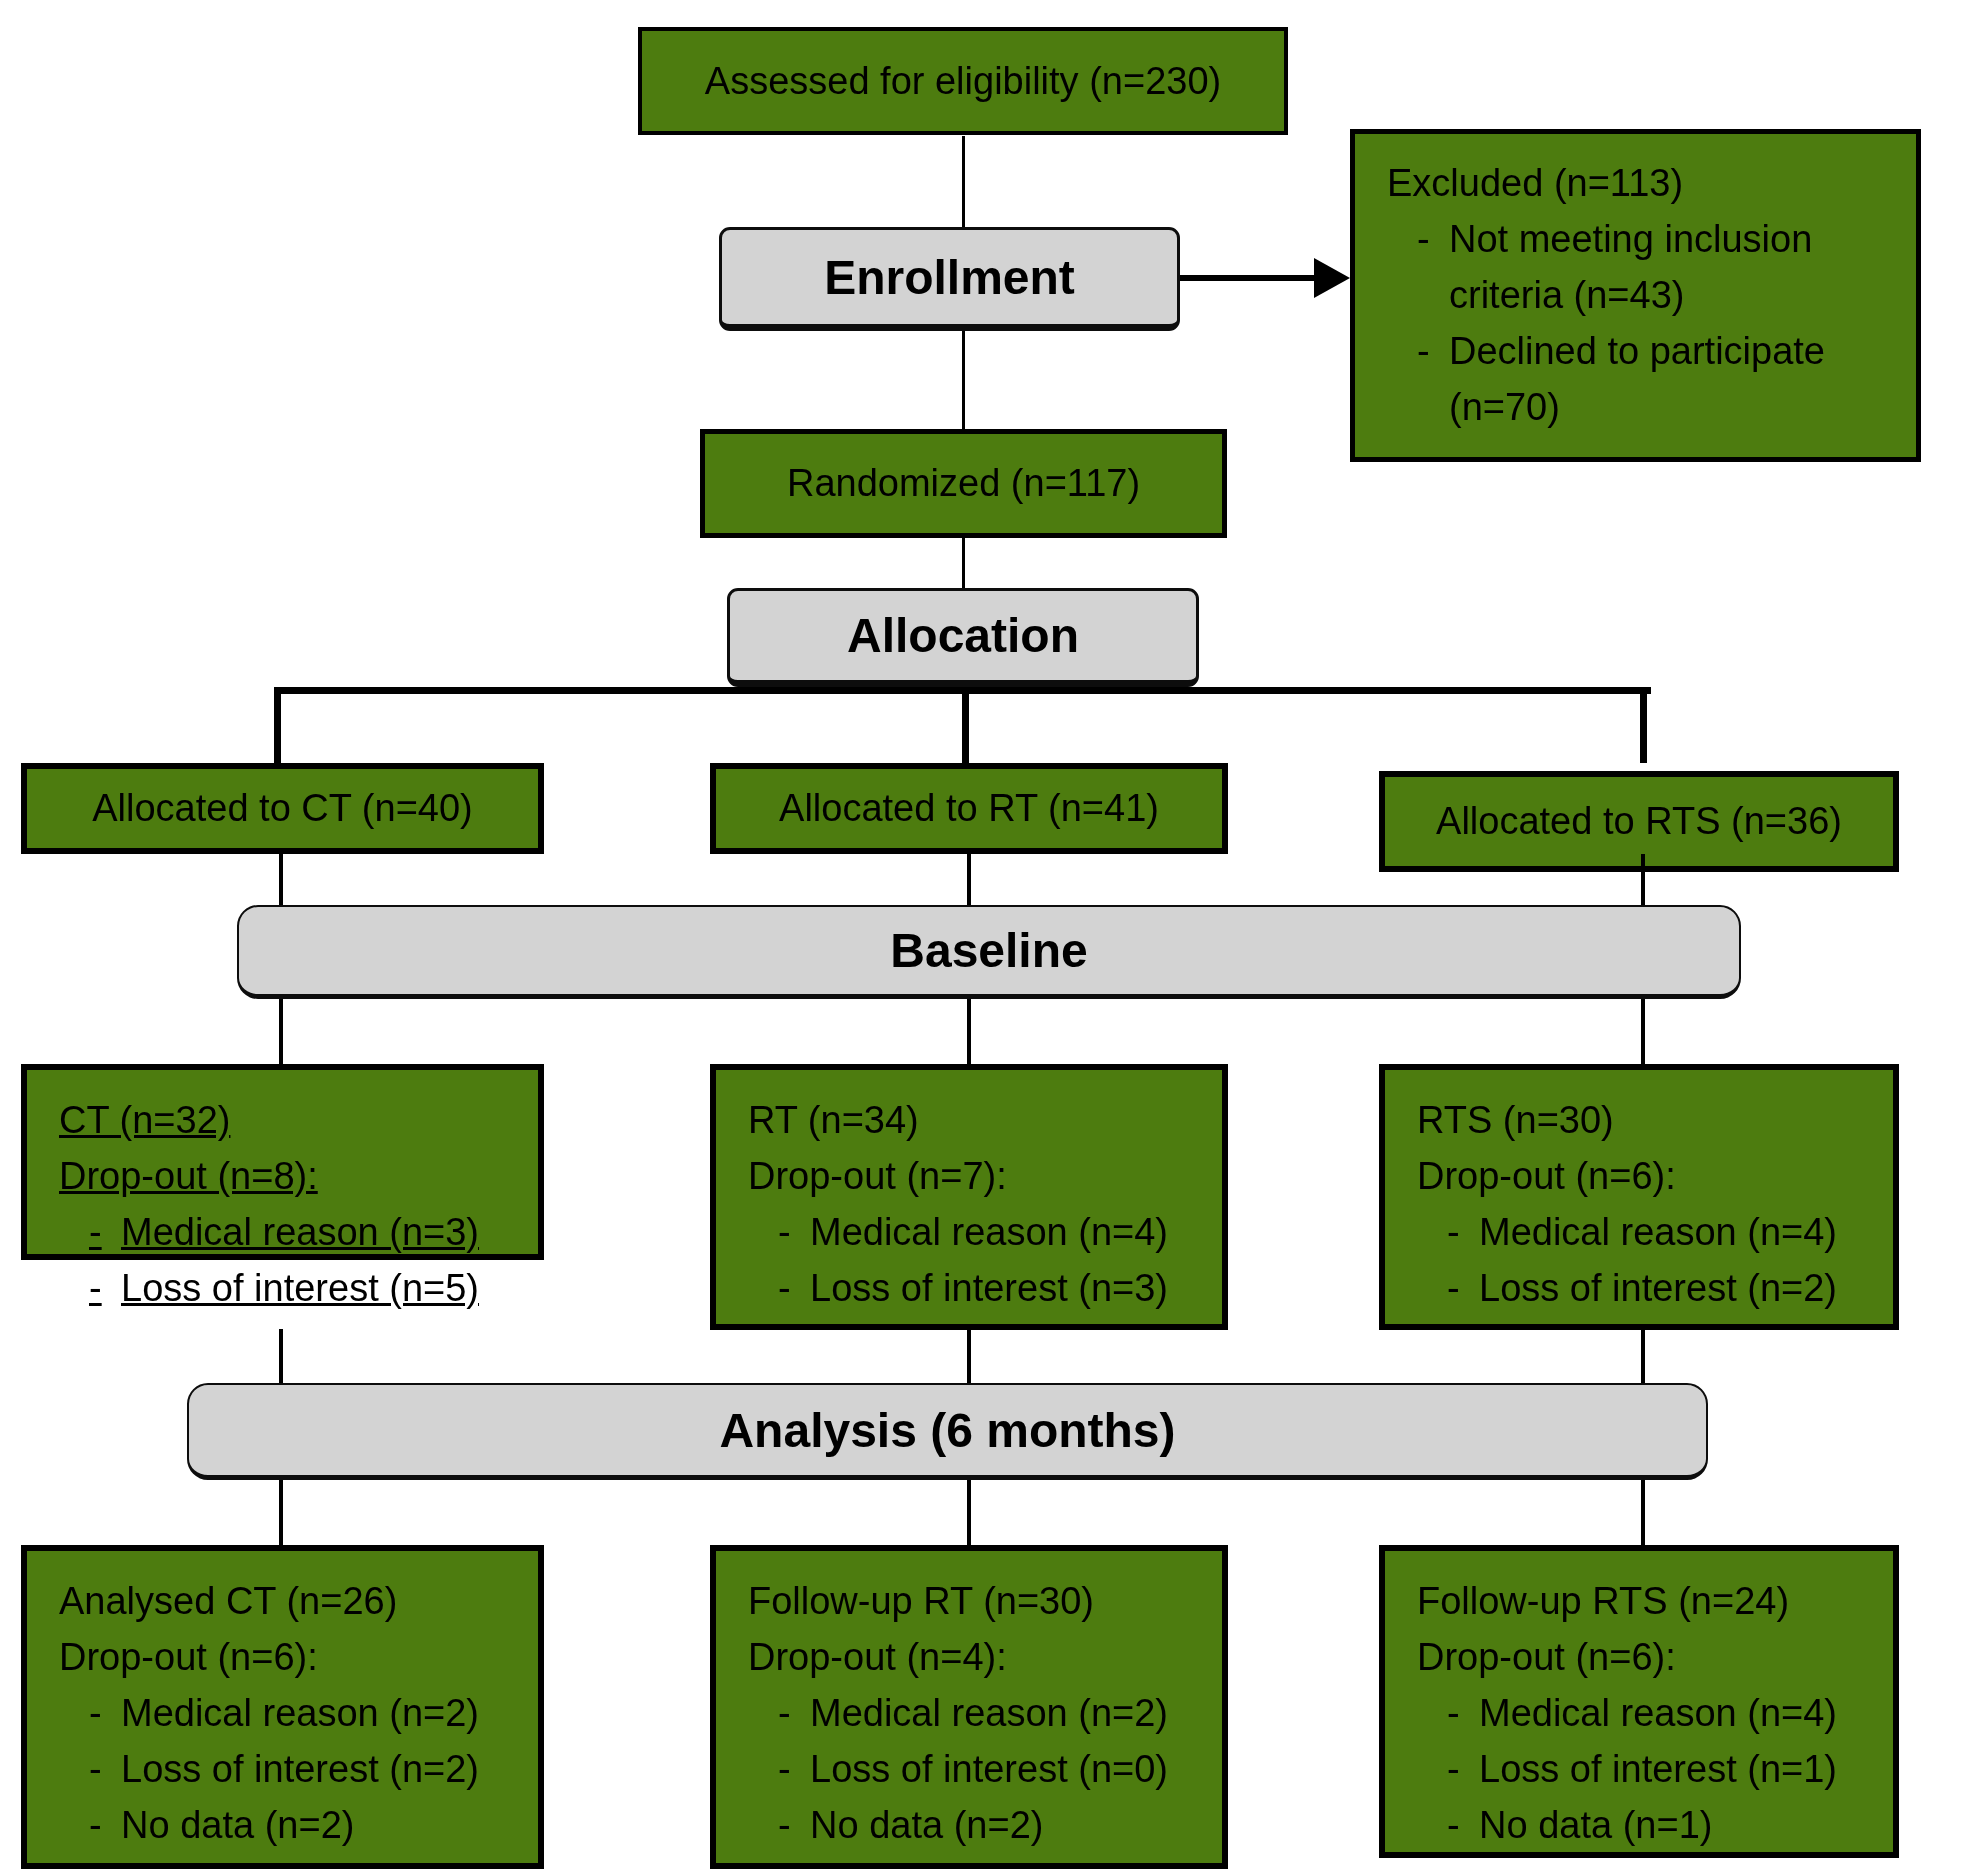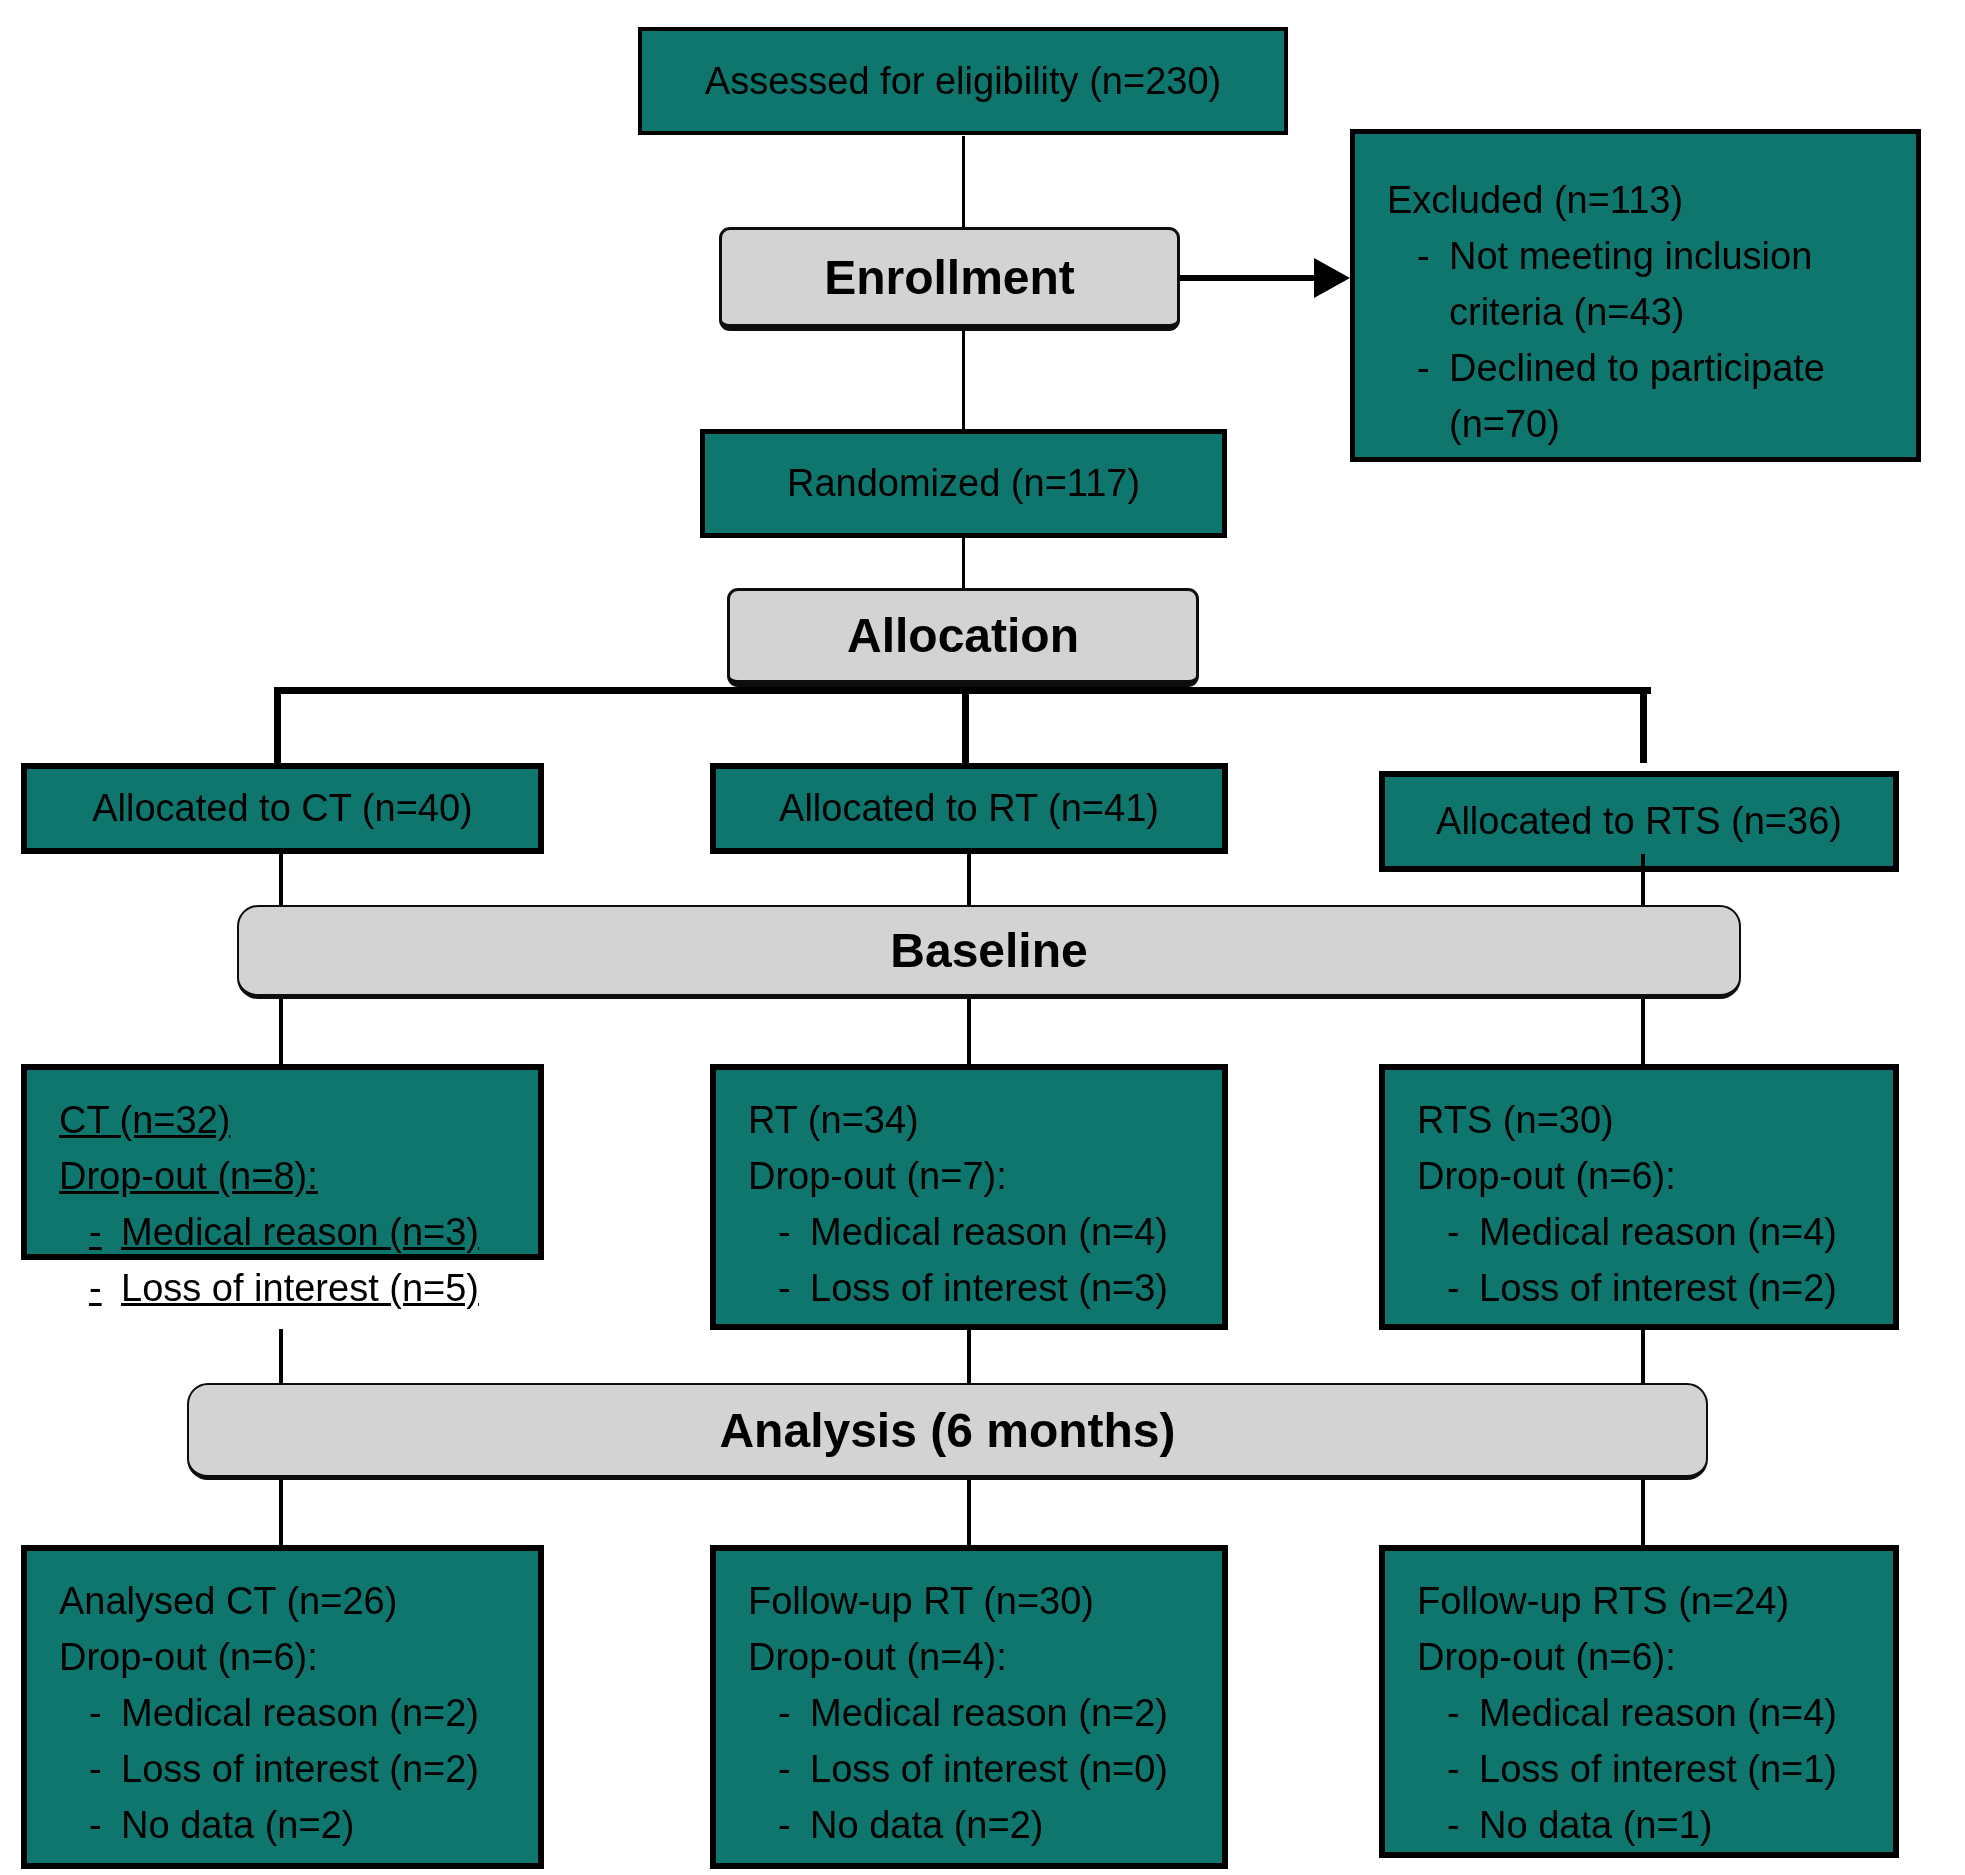--- a/index.html
+++ b/index.html
@@ -11,21 +11,21 @@
   .canvas {
     position: relative;
     width: 1965px;
     height: 1876px;
     background: #ffffff;
     overflow: hidden;
   }
   
   .box {
     position: absolute;
-    background: #0f766e;
+    background: #4d7c0f;
     border: 5px solid #000000;
     box-sizing: border-box;
     color: #000000;
   }
   .center-box {
     display: flex;
     align-items: center;
     justify-content: center;
     font-size: 38px;
     white-space: nowrap;
@@ -60,21 +60,21 @@
   }
   .dline { white-space: nowrap; }
   .bullet {
     display: flex;
     margin-left: 30px;
   }
   .bullet .dash {
     flex: 0 0 32px;
   }
   .bullet .btxt { }
-  .excluded-detail { padding-top: 38px; }
+  .excluded-detail { padding-top: 21px; }
   
   .arrowhead {
     position: absolute;
     width: 0;
     height: 0;
     border-top: 20.3px solid transparent;
     border-bottom: 20.3px solid transparent;
     border-left: 36px solid #000000;
   }
 </style>

